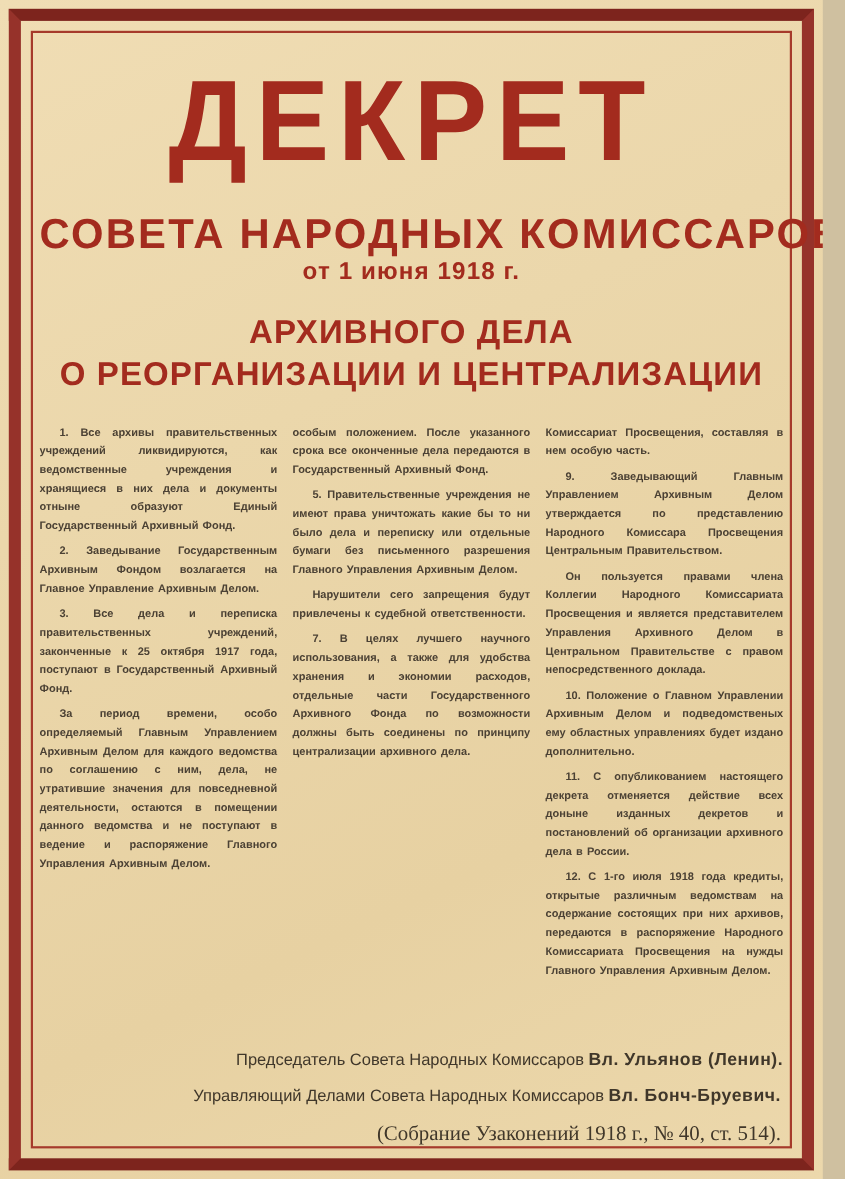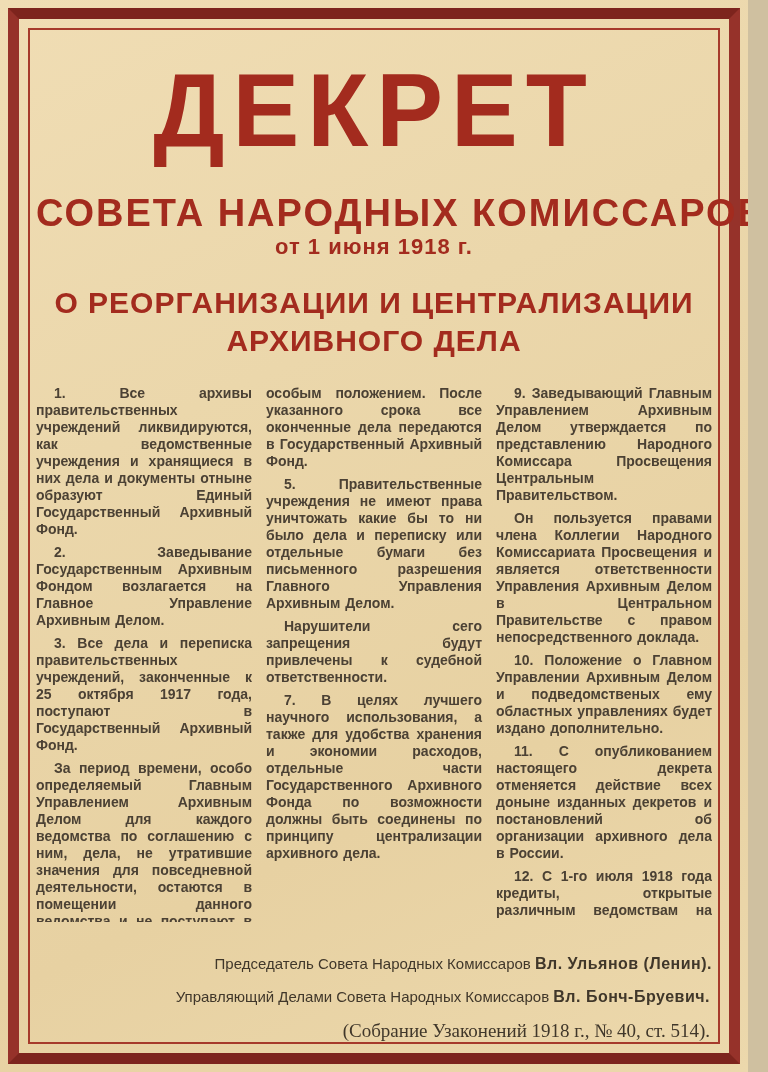--- a/index.html
+++ b/index.html
@@ -46,21 +46,21 @@
     text-align:center;margin-top:24px;
     font-size:30px;line-height:1.25;font-weight:bold;letter-spacing:1px;
   }
   .columns{
     display:flex;gap:14px;margin-top:26px;height:552px;overflow:hidden;
     text-align:justify;
   }
   .column{flex:1 1 0;min-width:0;}
   .para{
     margin:0;padding:0;
-    font-size:14px;line-height:17px;font-weight:bold;
+    font-size:10px;line-height:17px;font-weight:bold;
     color:#4b4134;word-spacing:1px;
   }
   .para.indent{text-indent:18px;}
   .para + .para{margin-top:6px;}
   .footer{margin-top:34px;color:#40372a;}
   .sig-line{font-size:15px;line-height:1;}
   .sig-line .sig-name{font-weight:bold;font-size:16px;letter-spacing:0.5px;}
   .sig-1{text-align:right;margin-left:84px;}
   .sig-2{text-align:right;margin-top:17px;padding-right:2px;}
   .citation{
@@ -74,40 +74,41 @@
 
 <div class="page">
   <div class="frame-outer"></div>
   <div class="frame-inner"></div>
 
   <div class="content">
     <div class="title red">ДЕКРЕТ</div>
     <div class="subtitle red">СОВЕТА НАРОДНЫХ КОМИССАРОВ</div>
     <div class="date-line red">от 1 июня 1918 г.</div>
     <div class="subject red">
+      <div>АРХИВНОГО ДЕЛА</div>
       <div>О РЕОРГАНИЗАЦИИ И ЦЕНТРАЛИЗАЦИИ</div>
-      <div>АРХИВНОГО ДЕЛА</div>
     </div>
 
     <div class="columns">
       <div class="column">
           <p class="para indent">1. Все архивы правительственных учреждений ликвидируются, как ведомственные учреждения и хранящиеся в них дела и документы отныне образуют Единый Государственный Архивный Фонд.</p>
           <p class="para indent">2. Заведывание Государственным Архивным Фондом возлагается на Главное Управление Архивным Делом.</p>
           <p class="para indent">3. Все дела и переписка правительственных учреждений, законченные к 25 октября 1917 года, поступают в Государственный Архивный Фонд.</p>
           <p class="para indent">За период времени, особо определяемый Главным Управлением Архивным Делом для каждого ведомства по соглашению с ним, дела, не утратившие значения для повседневной деятельности, остаются в помещении данного ведомства и не поступают в ведение и распоряжение Главного Управления Архивным Делом.</p>
         </div>
       <div class="column">
           <p class="para">особым положением. После указанного срока все оконченные дела передаются в Государственный Архивный Фонд.</p>
           <p class="para indent">5. Правительственные учреждения не имеют права уничтожать какие бы то ни было дела и переписку или отдельные бумаги без письменного разрешения Главного Управления Архивным Делом.</p>
           <p class="para indent">Нарушители сего запрещения будут привлечены к судебной ответственности.</p>
           <p class="para indent">7. В целях лучшего научного использования, а также для удобства хранения и экономии расходов, отдельные части Государственного Архивного Фонда по возможности должны быть соединены по принципу централизации архивного дела.</p>
         </div>
       <div class="column">
+          <p class="para">Комиссариат Просвещения, составляя в нем особую часть.</p>
           <p class="para indent">9. Заведывающий Главным Управлением Архивным Делом утверждается по представлению Народного Комиссара Просвещения Центральным Правительством.</p>
-          <p class="para indent">Он пользуется правами члена Коллегии Народного Комиссариата Просвещения и является ответственности Управления Архивным Делом в Центральном Правительстве с правом непосредственного доклада.</p>
+          <p class="para indent">Он пользуется правами члена Коллегии Народного Комиссариата Просвещения и является представителем Управления Архивного Делом в Центральном Правительстве с правом непосредственного доклада.</p>
           <p class="para indent">10. Положение о Главном Управлении Архивным Делом и подведомственых ему областных управлениях будет издано дополнительно.</p>
           <p class="para indent">11. С опубликованием настоящего декрета отменяется действие всех доныне изданных декретов и постановлений об организации архивного дела в России.</p>
           <p class="para indent">12. С 1-го июля 1918 года кредиты, открытые различным ведомствам на содержание состоящих при них архивов, передаются в распоряжение Народного Комиссариата Просвещения на нужды Главного Управления Архивным Делом.</p>
         </div>
     </div>
 
     <div class="footer">
       <div class="sig-line sig-1">
         <span>Председатель Совета Народных Комиссаров </span><span class="sig-name">Вл. Ульянов (Ленин).</span>
       </div>

